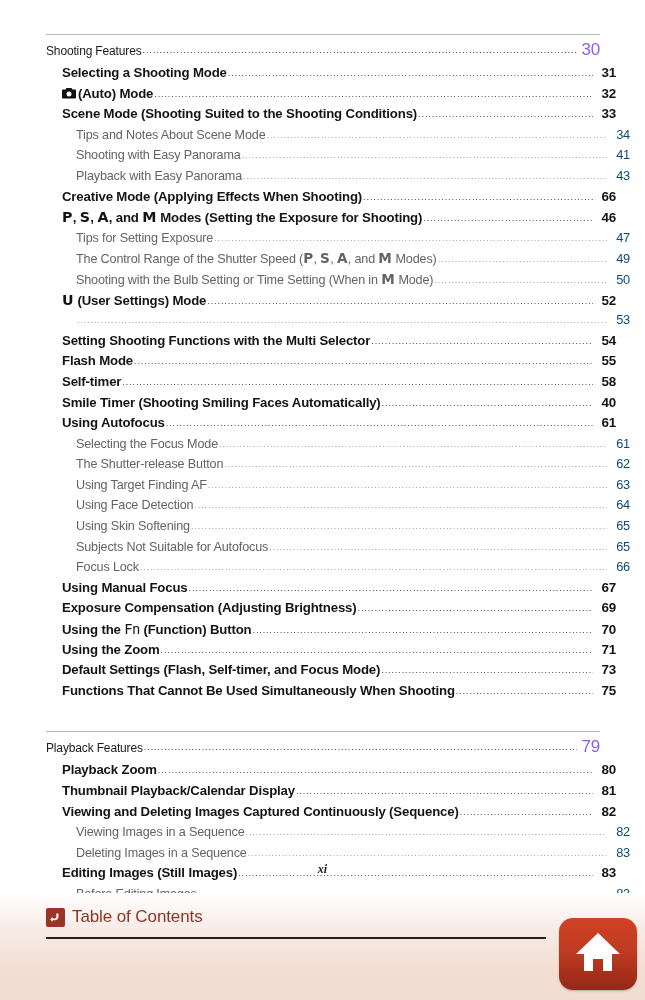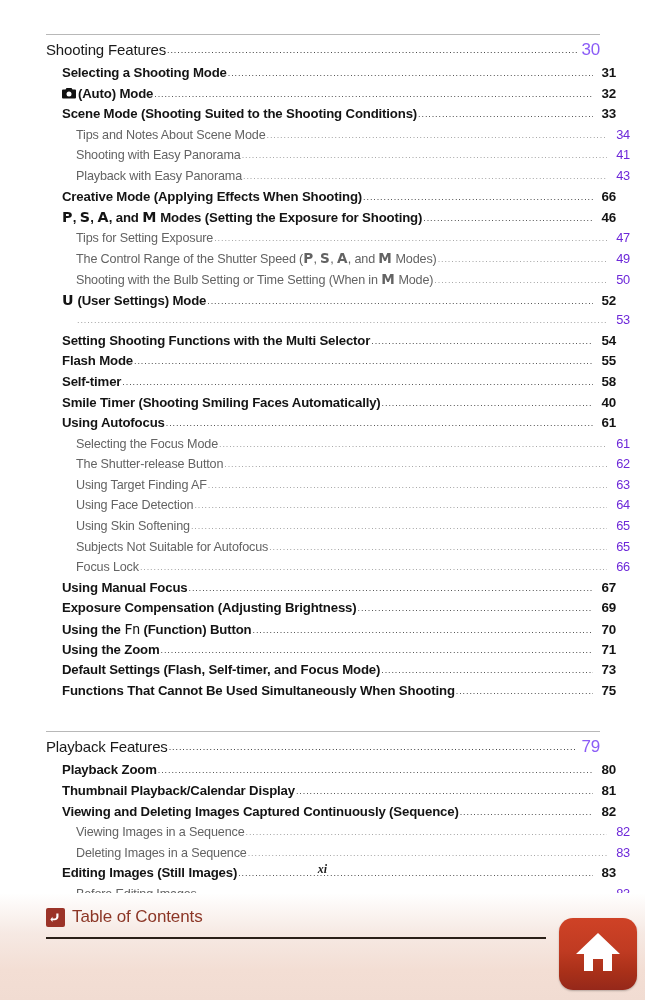--- a/index.html
+++ b/index.html
@@ -71,21 +71,21 @@
     min-width: 22px;
     letter-spacing: -0.2px;
   }
 
   
   .lvl1 {
     margin-left: 0px;
     height: 25px;
   }
   .lvl1 .toc-label {
-    font-size: 15px;
+    font-size: 12px;
     color: #1a1a1a;
     font-weight: 400;
   }
   .lvl1 .dots { color: #262626; top: -2px; }
   .lvl1 .pg {
     font-size: 17px;
     color: #8b5cf6;
   }
 
   
@@ -112,21 +112,21 @@
     height: 20.6px;
   }
   .lvl3 .toc-label {
     font-size: 12.6px;
     color: #636363;
     font-weight: 400;
   }
   .lvl3 .dots { color: #9a9a9a; }
   .lvl3 .pg {
     font-size: 12.8px;
-    color: #6d28d9;
+    color: #0c4a6e;
     font-weight: 400;
   }
 
   
   .dial {
     font-family: "DejaVu Sans", sans-serif;
     font-weight: 700;
     font-size: 1.08em;
     letter-spacing: 0.3px;
   }

